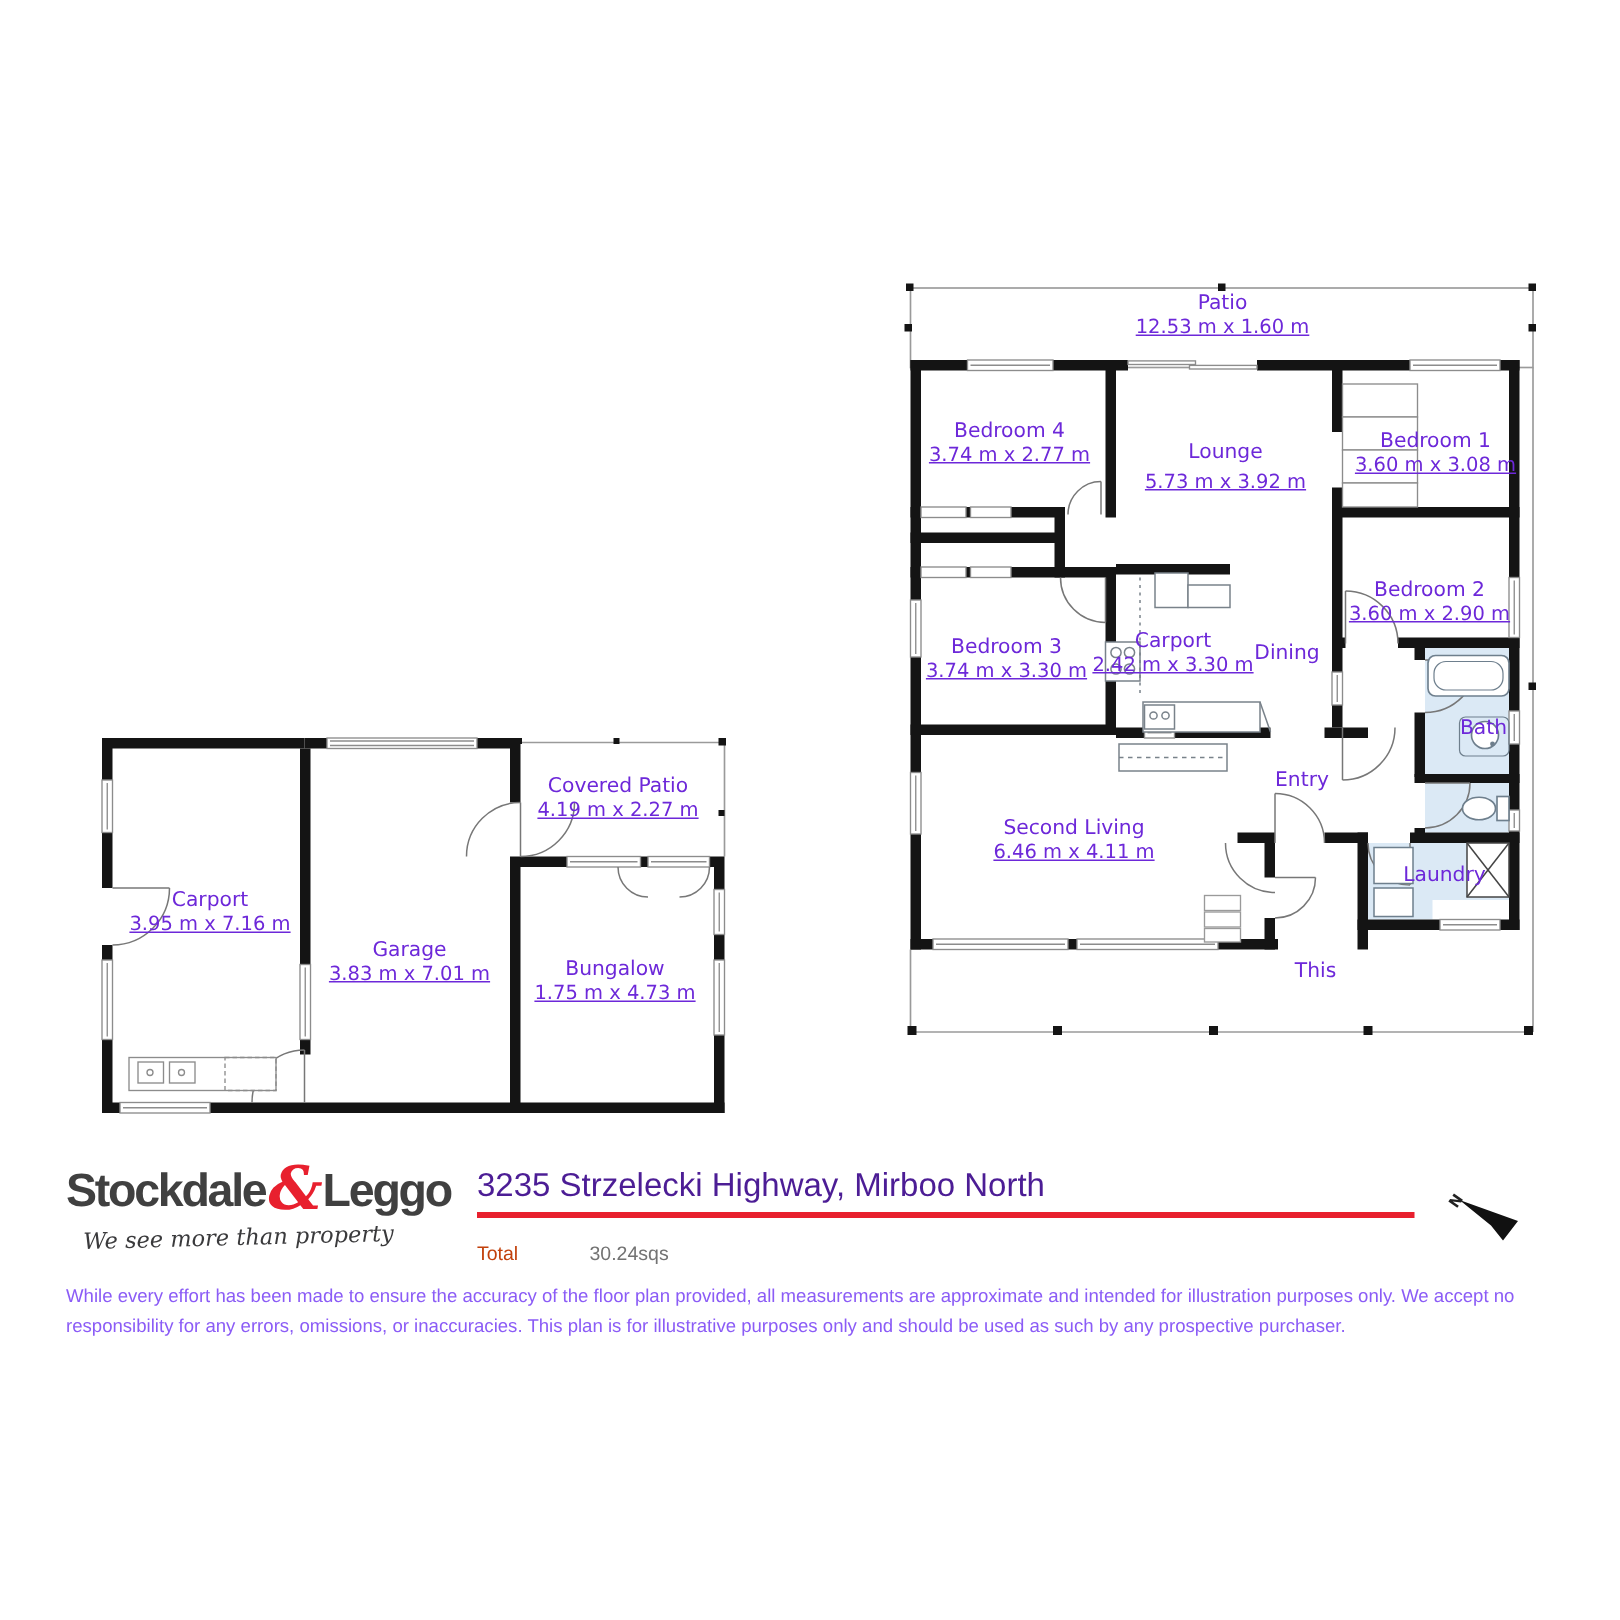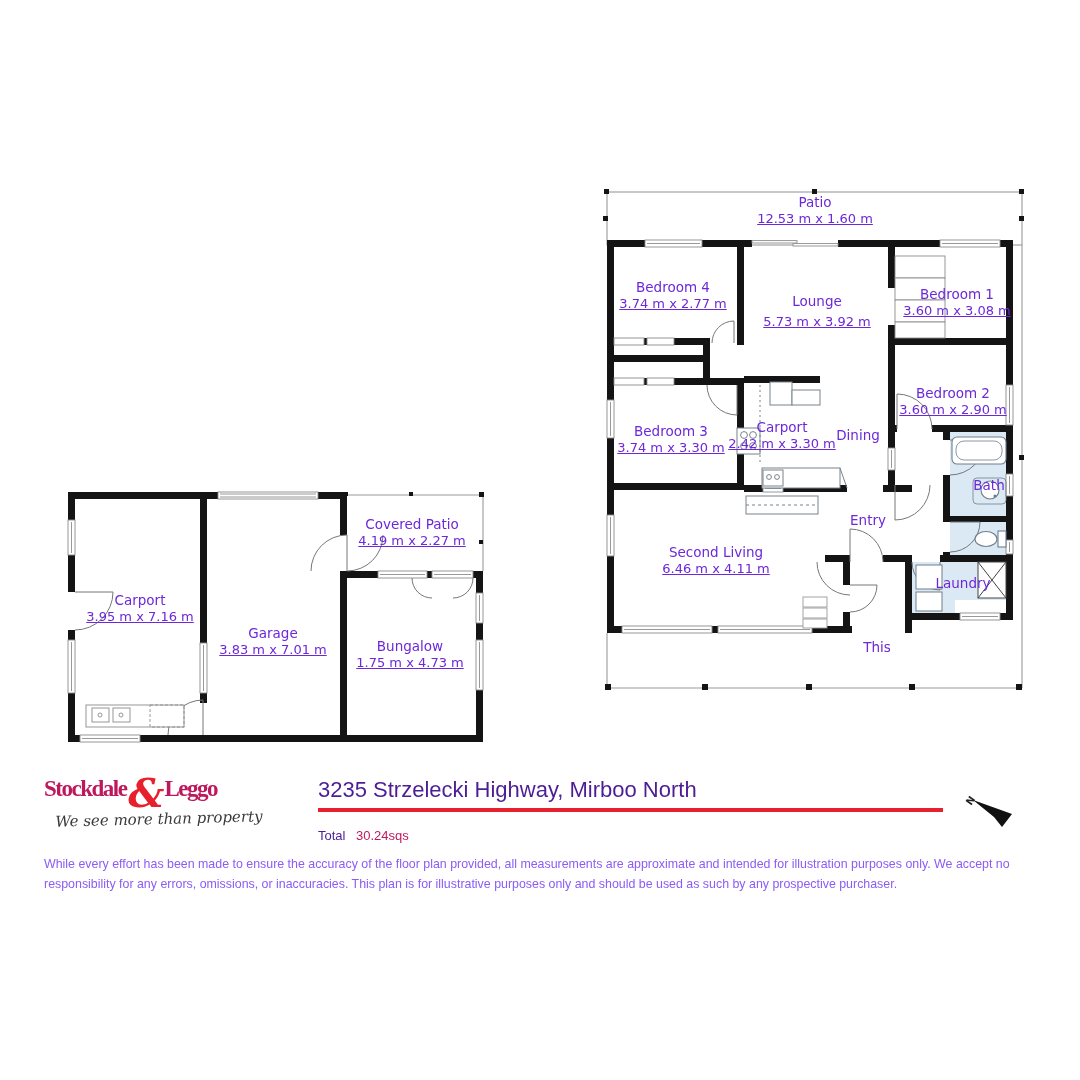--- a/index.html
+++ b/index.html
@@ -8,32 +8,32 @@
   .plan-svg{position:absolute;left:0;top:0;}
   
   .rl{position:absolute;transform:translateX(-50%);text-align:center;color:#6d28d9;
       white-space:nowrap;line-height:1.22;}
   .rn{font-size:13.5px;}
   .rd{font-size:13px;margin-top:1px;text-decoration:underline;}
   .rl.lounge .rd{margin-top:5px;}
   
   .logo{position:absolute;left:44px;top:776px;}
   .logo-row{display:flex;align-items:flex-start;}
-  .lg-word{font-weight:bold;font-size:23px;color:#be185d;letter-spacing:-1.5px;
-           font-family:Liberation Serif, serif;}
+  .lg-word{font-weight:bold;font-size:31px;color:#404040;letter-spacing:-1.5px;
+           font-family:Liberation Sans, sans-serif;}
   .lg-amp{font-family:"DejaVu Serif",serif;font-style:italic;font-weight:bold;font-size:40px;
           color:#e8202e;line-height:0.75;margin:0 0 0 2px;position:relative;top:2px;}
   .lg-tag{font-family:"DejaVu Serif",serif;font-style:italic;font-size:15px;color:#3a3a3c;
           text-align:center;margin-top:4px;transform:rotate(-1.5deg);width:230px;}
   .addr{position:absolute;left:318px;top:777px;font-size:22px;color:#4c1d95;
         font-family:"Liberation Sans",sans-serif;}
   .redline{position:absolute;left:318px;top:808px;width:625px;height:4px;background:#e8202e;}
-  .total-label{position:absolute;left:318px;top:828px;font-size:13px;color:#4c1d95;
+  .total-label{position:absolute;left:318px;top:828px;font-size:13px;color:#c2410c;
         font-family:"Liberation Sans",sans-serif;}
-  .total-value{position:absolute;left:356px;top:828px;font-size:13px;color:#be185d;
+  .total-value{position:absolute;left:393px;top:828px;font-size:13px;color:#737373;
         font-family:"Liberation Sans",sans-serif;}
   .disclaimer{position:absolute;left:44px;top:855px;width:992px;font-size:12.4px;
         line-height:1.58;color:#8b5cf6;font-family:"Liberation Sans",sans-serif;}
 </style>
 </head>
 <body>
 
 <div class="canvas">
 
 <svg class="plan-svg" width="1080" height="1080" viewBox="0 0 1080 1080">

